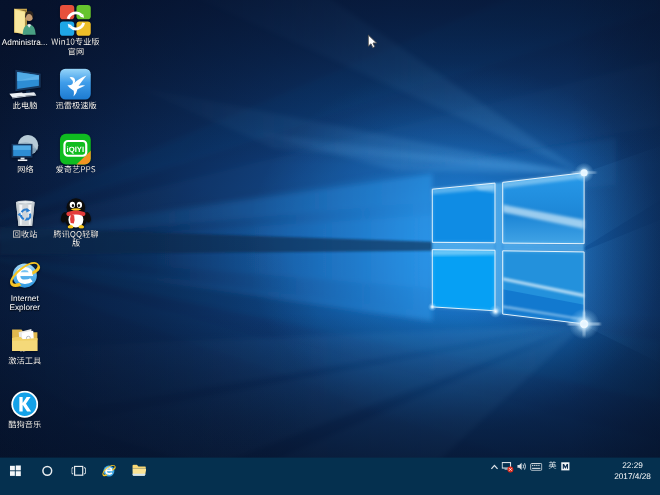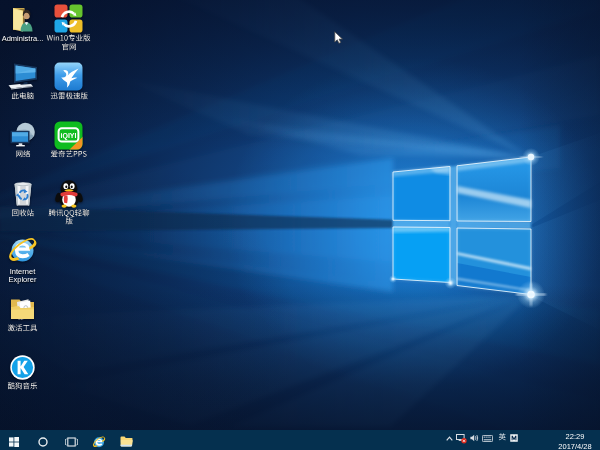--- a/index.html
+++ b/index.html
@@ -2,21 +2,21 @@
 <html><head>
 <meta charset="utf-8">
 <style>
 html,body{margin:0;padding:0;}
 body{width:600px;height:450px;overflow:hidden;font-family:"Liberation Sans",sans-serif;position:relative;background:#0b1d3a;}
 #wall{position:absolute;left:0;top:0;}
 .ic{position:absolute;filter:drop-shadow(0 1px 1.2px rgba(0,0,10,0.55));}
 .lb{position:absolute;width:120px;text-align:center;line-height:8px;}
 .lb .ls{display:block;margin:-0.5px auto;filter:drop-shadow(0.4px 0.9px 0.6px rgba(0,0,0,0.85));}
 .lb .lt{font-size:7.5px;line-height:8px;color:#fff;text-shadow:0.4px 0.9px 1px rgba(0,0,0,0.9);}
-#taskbar{position:absolute;left:0;bottom:0;width:600px;height:20px;background:#05304f;}
+#taskbar{position:absolute;left:0;bottom:0;width:600px;height:34px;background:#05304f;}
 .tb{position:absolute;top:0;height:23px;display:flex;align-items:center;justify-content:center;}
 .tr{position:absolute;}
 #clock{position:absolute;left:557px;top:1.5px;width:36px;text-align:center;color:#fff;font-size:7.5px;line-height:10px;}
 </style>
 </head>
 <body>
 <svg id="wall" width="600" height="450" viewBox="0 0 600 450">
 <defs>
 <radialGradient id="base" cx="420" cy="230" r="480" gradientUnits="userSpaceOnUse" gradientTransform="translate(0,52.9) scale(1,0.77)">
  <stop offset="0" stop-color="#1a70c4"></stop>

